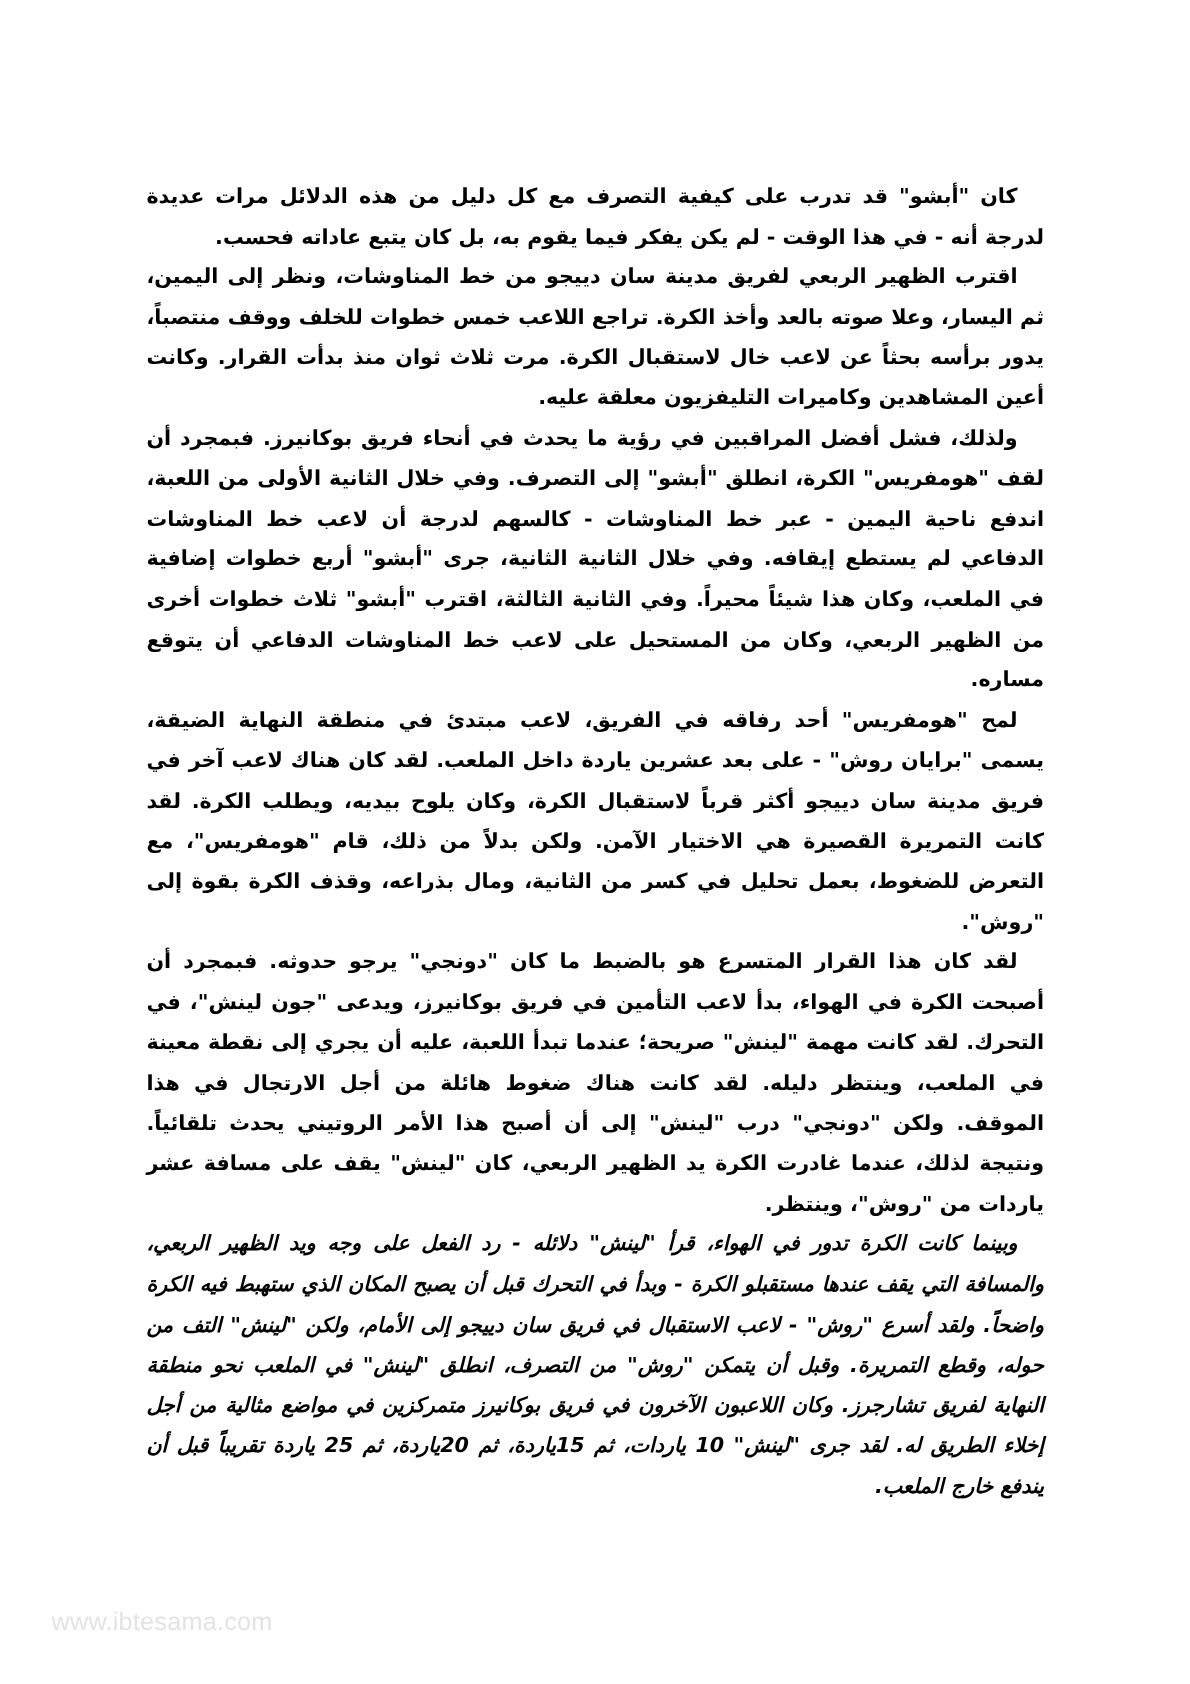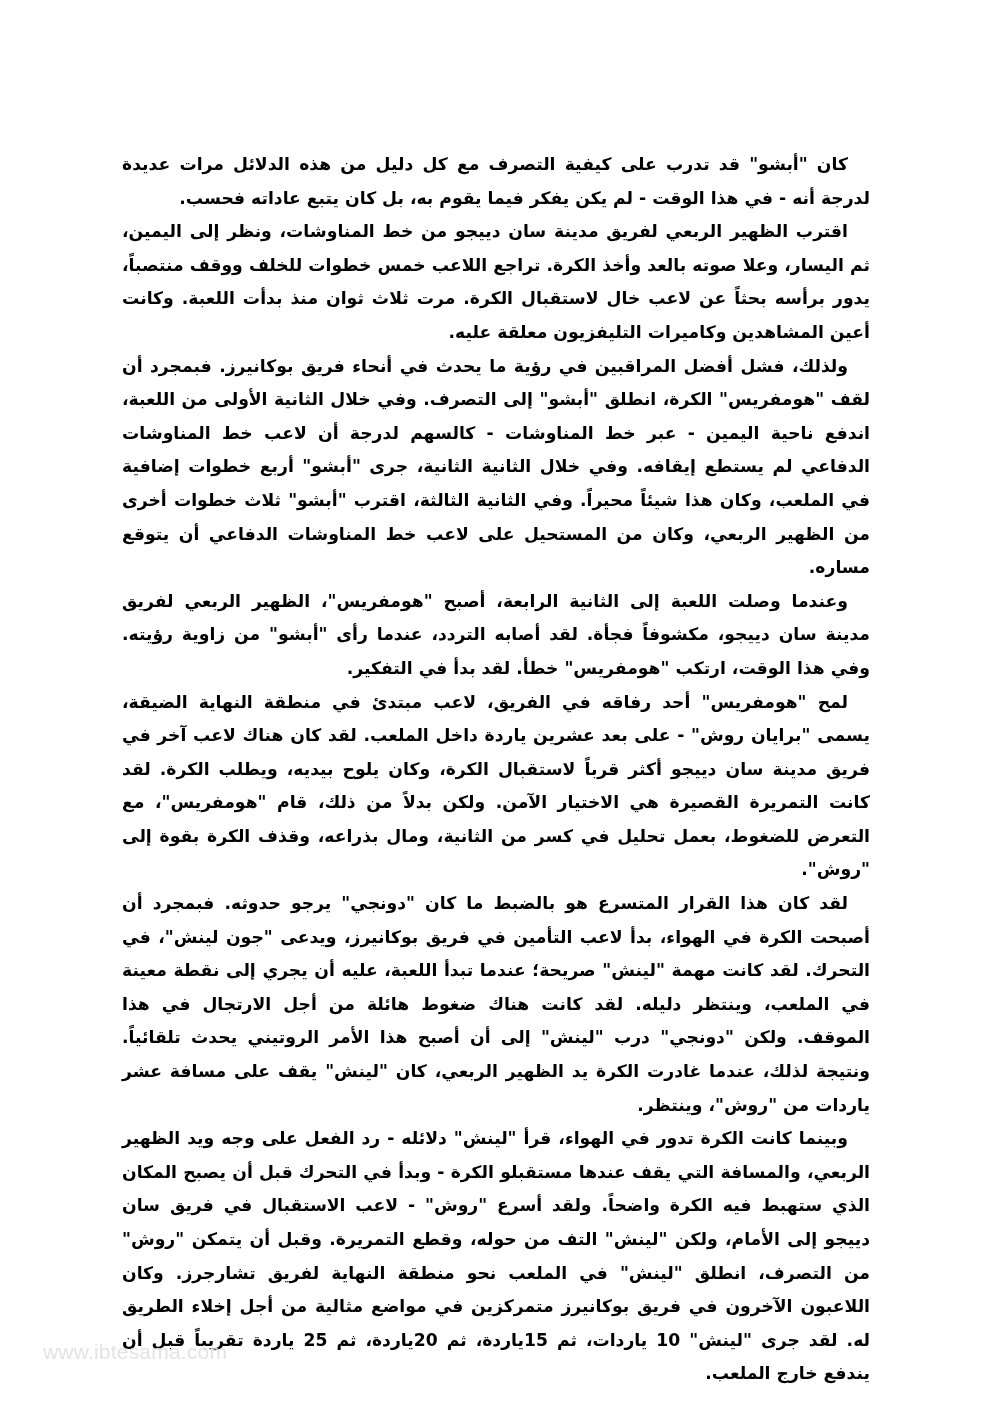--- a/index.html
+++ b/index.html
@@ -38,20 +38,21 @@
 
   #text-column p {
     margin: 0 0 0 0;
     text-indent: 22px;
     text-align: justify;
   }
 
   
   #text-column p:last-child {
     margin-bottom: 0;
+    font-style: italic;
   }
 
   .bold-word {
     font-weight: 900;
   }
 
   #watermark {
     position: absolute;
     left: 43px;
     top: 1340px;
@@ -66,25 +67,24 @@
 </style>
 </head>
 <body>
 
 <div id="page">
 
   <div id="text-column">
 
     <p>كان "أبشو" قد تدرب على كيفية التصرف مع كل دليل من هذه الدلائل مرات عديدة لدرجة أنه - في هذا الوقت - لم يكن يفكر فيما يقوم به، بل كان يتبع عاداته فحسب.</p>
 
-    <p>اقترب الظهير الربعي لفريق مدينة سان دييجو من خط المناوشات، ونظر إلى اليمين، ثم اليسار، وعلا صوته بالعد وأخذ الكرة. تراجع اللاعب خمس خطوات للخلف ووقف منتصباً، يدور برأسه بحثاً عن لاعب خال لاستقبال الكرة. مرت ثلاث ثوان منذ بدأت اللعبة. وكانت أعين المشاهدين وكاميرات التليفزيون معلقة عليه.</p>
+    <p>اقترب الظهير الربعي لفريق مدينة سان دييجو من خط المناوشات، ونظر إلى اليمين، ثم اليسار، وعلا صوته بالعد وأخذ الكرة. تراجع اللاعب خمس خطوات للخلف ووقف منتصباً، يدور برأسه بحثاً عن لاعب خال لاستقبال الكرة. مرت ثلاث ثوان منذ بدأت القرار. وكانت أعين المشاهدين وكاميرات التليفزيون معلقة عليه.</p>
 
     <p>ولذلك، فشل أفضل المراقبين في رؤية ما يحدث في أنحاء فريق بوكانيرز. فبمجرد أن لقف "هومفريس" الكرة، انطلق "أبشو" إلى التصرف. وفي خلال الثانية الأولى من اللعبة، اندفع ناحية اليمين - عبر خط المناوشات - كالسهم لدرجة أن لاعب خط المناوشات الدفاعي لم يستطع إيقافه. وفي خلال الثانية الثانية، جرى "أبشو" أربع خطوات إضافية في الملعب، وكان هذا شيئاً محيراً. وفي الثانية الثالثة، اقترب "أبشو" ثلاث خطوات أخرى من الظهير الربعي، وكان من المستحيل على لاعب خط المناوشات الدفاعي أن يتوقع مساره.</p>
 
-    <p><span>وعندما وصلت اللعبة إلى الثانية الرابعة، أصبح "هومفريس"، الظهير الربعي لفريق مدينة سان دييجو، مكشوفاً فجأة. لقد أصابه التردد، عندما رأى "أبشو" من زاوية رؤيته. وفي هذا الوقت، ارتكب "هومفريس" خطأ. لقد بدأ في </span><span class="bold-word">التفكير</span><span>.</span></p>
 
     <p>لمح "هومفريس" أحد رفاقه في الفريق، لاعب مبتدئ في منطقة النهاية الضيقة، يسمى "برايان روش" - على بعد عشرين ياردة داخل الملعب. لقد كان هناك لاعب آخر في فريق مدينة سان دييجو أكثر قرباً لاستقبال الكرة، وكان يلوح بيديه، ويطلب الكرة. لقد كانت التمريرة القصيرة هي الاختيار الآمن. ولكن بدلاً من ذلك، قام "هومفريس"، مع التعرض للضغوط، بعمل تحليل في كسر من الثانية، ومال بذراعه، وقذف الكرة بقوة إلى "روش".</p>
 
     <p>لقد كان هذا القرار المتسرع هو بالضبط ما كان "دونجي" يرجو حدوثه. فبمجرد أن أصبحت الكرة في الهواء، بدأ لاعب التأمين في فريق بوكانيرز، ويدعى "جون لينش"، في التحرك. لقد كانت مهمة "لينش" صريحة؛ عندما تبدأ اللعبة، عليه أن يجري إلى نقطة معينة في الملعب، وينتظر دليله. لقد كانت هناك ضغوط هائلة من أجل الارتجال في هذا الموقف. ولكن "دونجي" درب "لينش" إلى أن أصبح هذا الأمر الروتيني يحدث تلقائياً. ونتيجة لذلك، عندما غادرت الكرة يد الظهير الربعي، كان "لينش" يقف على مسافة عشر ياردات من "روش"، وينتظر.</p>
 
     <p>وبينما كانت الكرة تدور في الهواء، قرأ "لينش" دلائله - رد الفعل على وجه ويد الظهير الربعي، والمسافة التي يقف عندها مستقبلو الكرة - وبدأ في التحرك قبل أن يصبح المكان الذي ستهبط فيه الكرة واضحاً. ولقد أسرع "روش" - لاعب الاستقبال في فريق سان دييجو إلى الأمام، ولكن "لينش" التف من حوله، وقطع التمريرة. وقبل أن يتمكن "روش" من التصرف، انطلق "لينش" في الملعب نحو منطقة النهاية لفريق تشارجرز. وكان اللاعبون الآخرون في فريق بوكانيرز متمركزين في مواضع مثالية من أجل إخلاء الطريق له. لقد جرى "لينش" 10 ياردات، ثم 15ياردة، ثم 20ياردة، ثم 25 ياردة تقريباً قبل أن يندفع خارج الملعب.</p>
 
   </div>
 
   <div id="watermark">www.ibtesama.com</div>

